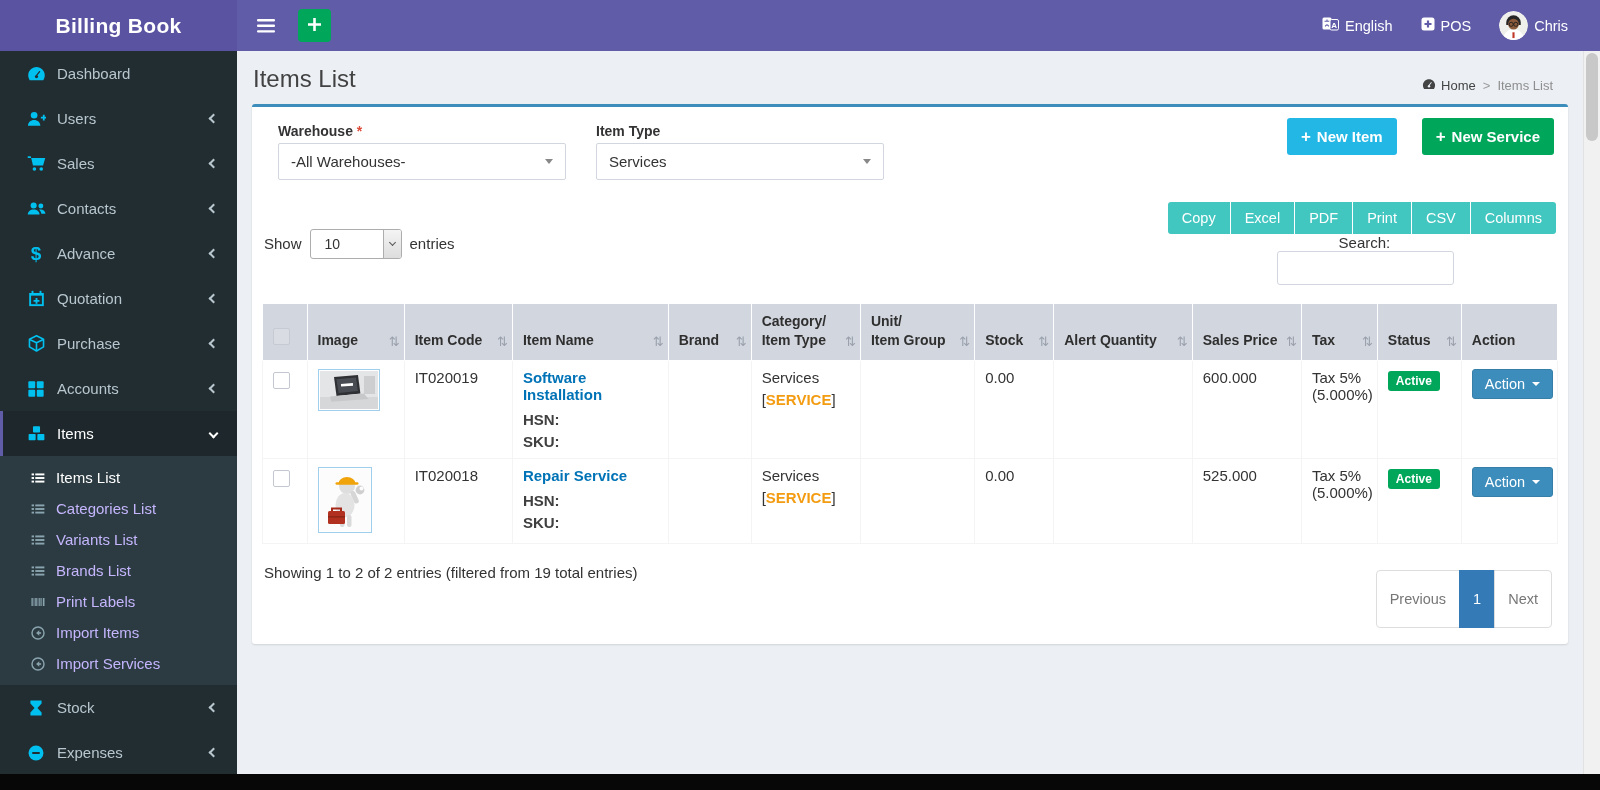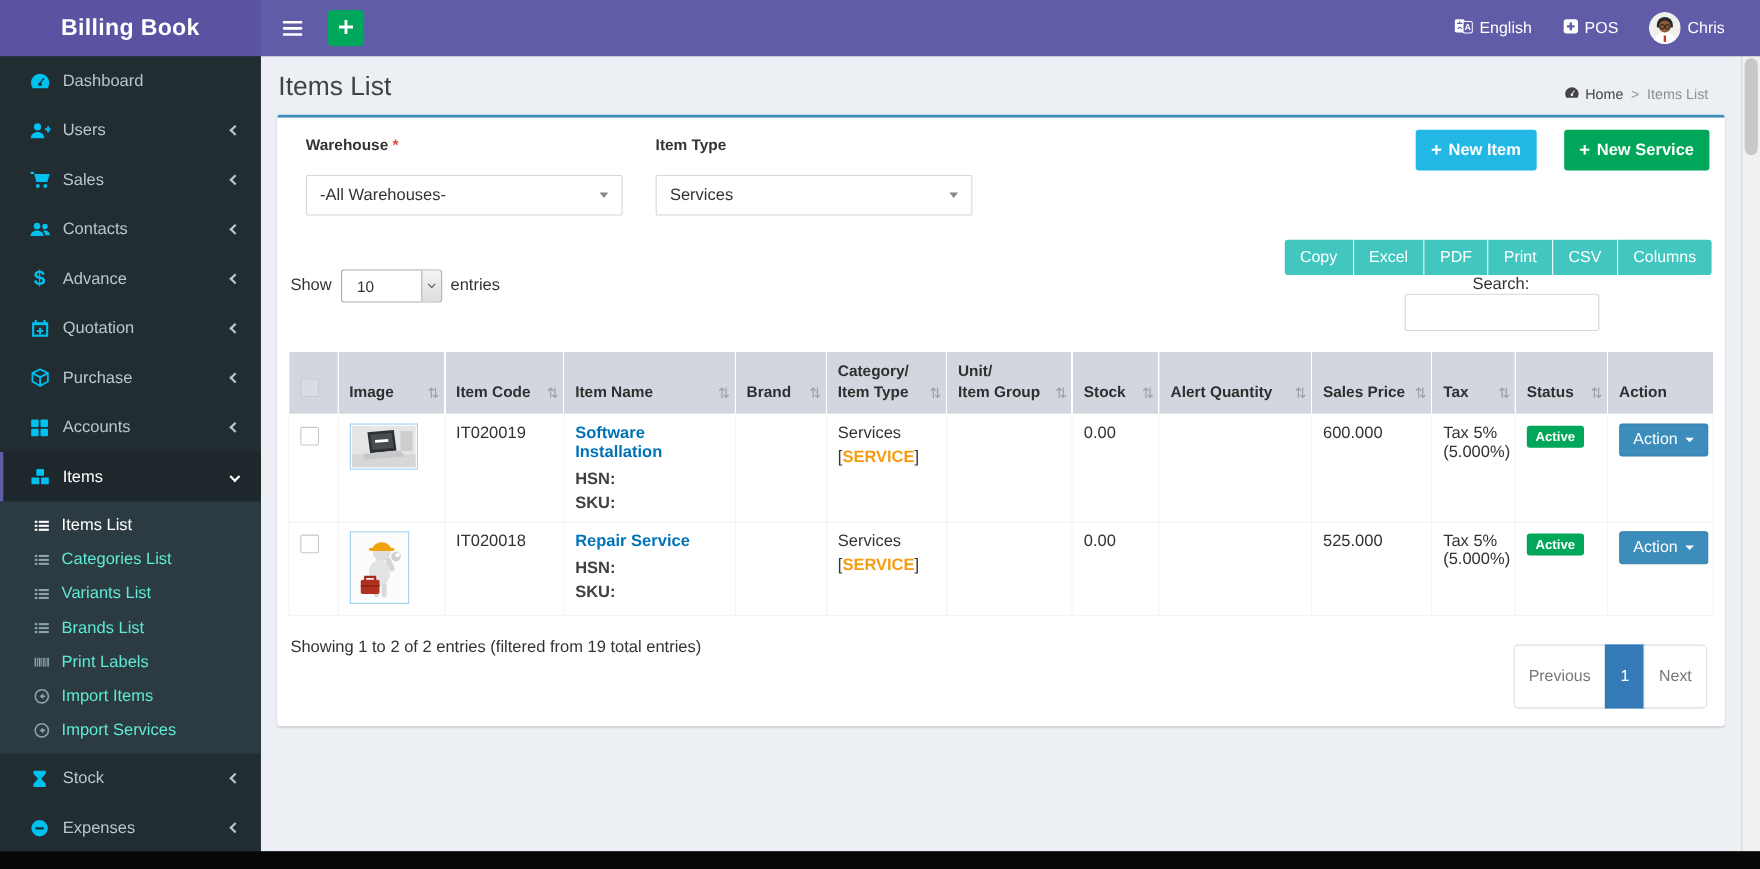--- a/index.html
+++ b/index.html
@@ -22,42 +22,42 @@
   .menu { list-style:none; }
   .menu-item { height:45px; display:flex; align-items:center; padding-left:21px; color:#b8c7ce; font-size:15px; cursor:pointer; border-left:3px solid transparent; }
   .menu-item .mi-icon { width:24px; display:flex; justify-content:center; color:var(--icon-accent,#00c0ef); flex:none; }
   .menu-item .mi-label { margin-left:9px; }
   .menu-item .chev { margin-left:auto; margin-right:20px; }
   .chev { display:inline-block; width:7px; height:7px; border-left:2px solid #b8c7ce; border-bottom:2px solid #b8c7ce; }
   .chev.left { transform:rotate(45deg); }
   .chev.down { transform:rotate(-45deg); border-color:#fff; }
   .menu-item.active { background:var(--sidebar-active,#1e282c); border-left-color:var(--navbar,#605ca8); color:#fff; }
   .submenu { list-style:none; background:var(--submenu,#2c3b41); padding:6px 0; }
-  .submenu-item { height:31px; display:flex; align-items:center; padding-left:28px; color:#5eead4; font-size:15px; cursor:pointer; }
+  .submenu-item { height:31px; display:flex; align-items:center; padding-left:28px; color:#c4b5fd; font-size:15px; cursor:pointer; }
   .submenu-item .smi-icon { width:20px; display:flex; justify-content:center; color:#8aa4af; flex:none; }
   .submenu-item .smi-label { margin-left:8px; }
   .submenu-item.active { color:#fff; }
   .submenu-item.active .smi-icon { color:#fff; }
   .dollar-glyph { font-size:19px; font-weight:bold; color:var(--icon-accent,#00c0ef); line-height:1; }
 
   
   .content { position:absolute; top:51px; left:237px; right:17px; height:723px; background:var(--content-bg,#ecf0f5); overflow:hidden; }
   .content-header { display:flex; justify-content:space-between; align-items:flex-start; padding:14px 30px 0 16px; }
   .page-title { font-size:24px; font-weight:400; color:#424242; }
   .breadcrumb { display:flex; align-items:center; gap:7px; margin-top:12px; font-size:13px; }
   .bc-home { display:flex; align-items:center; gap:5px; color:#444; cursor:pointer; }
   .bc-sep { color:#9a9a9a; }
   .bc-current { color:#8e8e8e; }
 
   .card { margin:10px 15px 0 15px; background:#fff; border-top:3px solid var(--card-top,#3c8dbc); border-radius:3px; box-shadow:0 1px 2px rgba(0,0,0,.12); padding:10px 10px 16px 10px; min-height:448px; position:relative; }
 
   
   .filters-row { display:flex; gap:30px; padding:6px 4px 12px 16px; }
   .filter { width:288px; }
-  .filter-label { display:block; font-size:14px; font-weight:bold; color:#333; margin-bottom:20px; }
+  .filter-label { display:block; font-size:14px; font-weight:bold; color:#333; margin-bottom:4px; }
   .req { color:#dd4b39; font-weight:bold; }
   .filter-select { height:37px; background:#fff; border:1px solid #d2d6de; border-radius:2px; display:flex; align-items:center; justify-content:space-between; padding:0 12px; font-size:15px; color:#333; cursor:pointer; }
   .caret-down { width:0; height:0; border-left:4.5px solid transparent; border-right:4.5px solid transparent; border-top:5.5px solid #888; }
   .header-btns { position:absolute; right:14px; top:11px; display:flex; gap:25px; }
   .btn { border:none; border-radius:3px; color:#fff; font-size:15px; font-weight:bold; padding:0 14px; height:37px; display:flex; align-items:center; gap:6px; cursor:pointer; font-family:inherit; }
   .btn .plus { font-size:17px; font-weight:bold; }
   .btn-new-item { background:var(--btn-new-item,#23b7e5); }
   .btn-new-service { background:var(--btn-new-service,#00a65a); }
 
   

